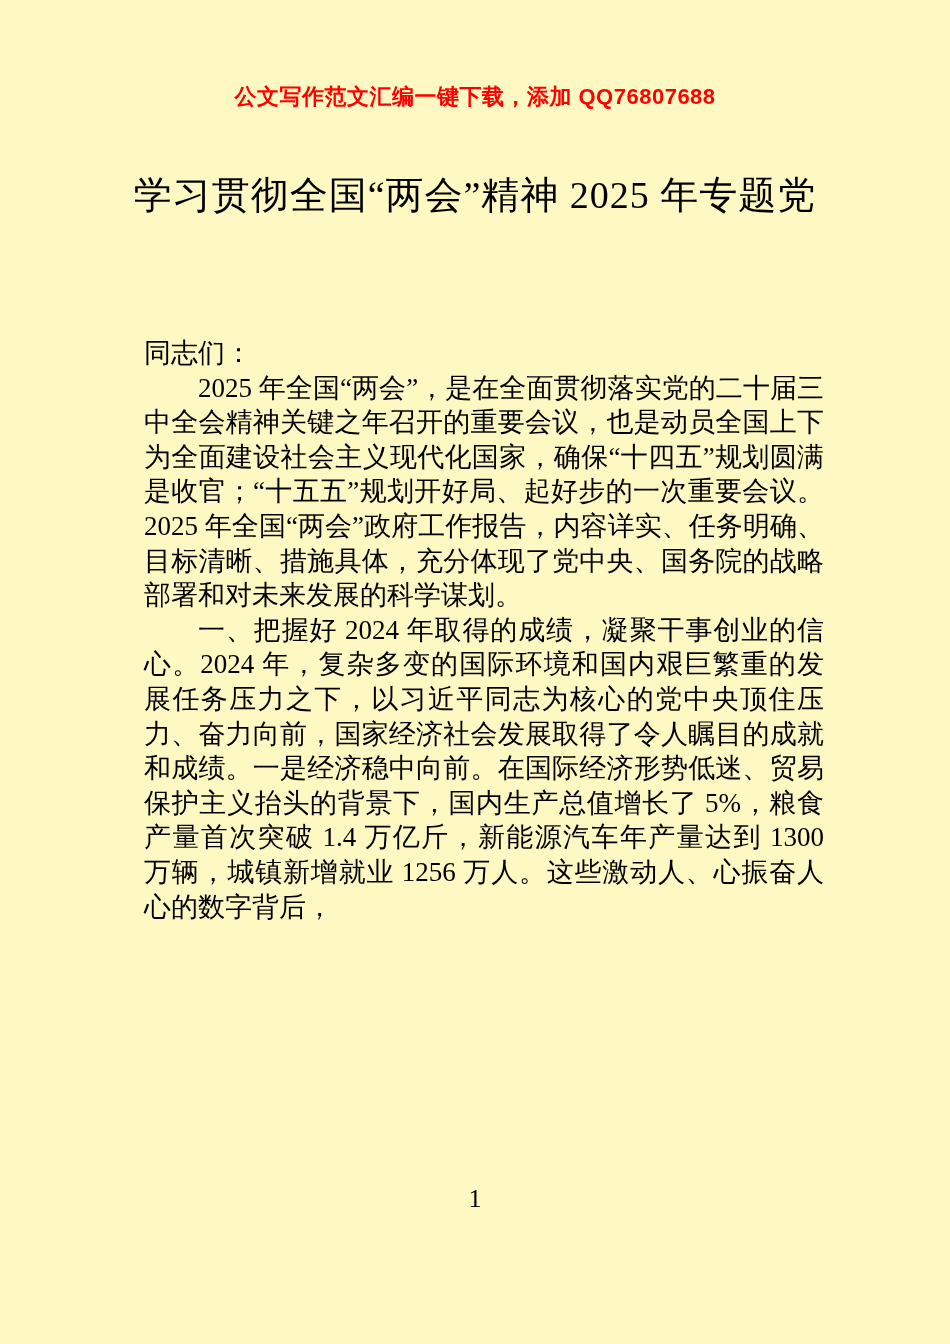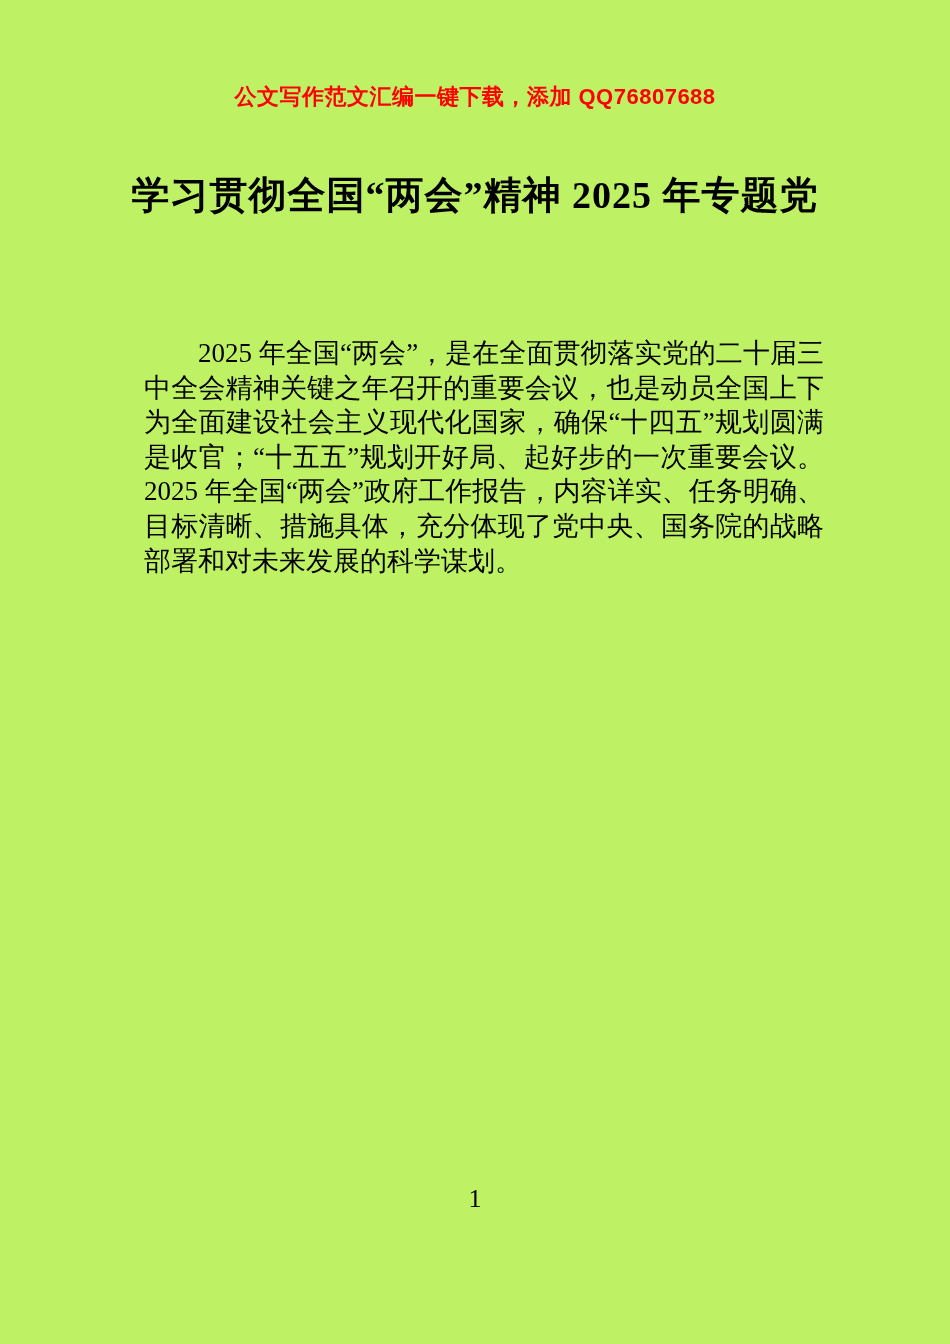--- a/index.html
+++ b/index.html
@@ -27,21 +27,21 @@
     font-family: "Liberation Sans", sans-serif;
     letter-spacing: 0.5px;
   }
   .doc-title {
     position: absolute;
     top: 160px;
     left: 110px;
     right: 110px;
     text-align: center;
     font-size: 38px;
-    font-weight: bold;
+    font-weight: normal;
     line-height: 70px;
     letter-spacing: 1px;
   }
   .content {
     position: absolute;
     top: 336px;
     left: 144px;
     width: 680px;
     font-size: 27px;
     line-height: 34.6px;
@@ -60,27 +60,29 @@
     left: 0;
     right: 0;
     text-align: center;
     font-size: 26px;
     font-family: "Liberation Serif", serif;
   }
 </style>
 </head>
 <body>
 
-<div class="page" style="background: #bef264;">
+<div class="page" style="background: #fef9c3;">
 
   <div class="notice" style="color: rgb(255, 0, 0);">公文写作范文汇编一键下载，添加 QQ76807688</div>
 
   <div class="doc-title">
     <div>学习贯彻全国“两会”精神 2025 年专题党</div>
   </div>
 
   <div class="content">
+    <p>同志们：</p>
     <p class="indent">2025 年全国“两会”，是在全面贯彻落实党的二十届三中全会精神关键之年召开的重要会议，也是动员全国上下为全面建设社会主义现代化国家，确保“十四五”规划圆满是收官；“十五五”规划开好局、起好步的一次重要会议。2025 年全国“两会”政府工作报告，内容详实、任务明确、目标清晰、措施具体，充分体现了党中央、国务院的战略部署和对未来发展的科学谋划。</p>
+    <p class="indent">一、把握好 2024 年取得的成绩，凝聚干事创业的信心。2024 年，复杂多变的国际环境和国内艰巨繁重的发展任务压力之下，以习近平同志为核心的党中央顶住压力、奋力向前，国家经济社会发展取得了令人瞩目的成就和成绩。一是经济稳中向前。在国际经济形势低迷、贸易保护主义抬头的背景下，国内生产总值增长了 5%，粮食产量首次突破 1.4 万亿斤，新能源汽车年产量达到 1300 万辆，城镇新增就业 1256 万人。这些激动人、心振奋人心的数字背后，</p>
   </div>
 
   <div class="page-number">1</div>
 
 </div>
 
 </body></html>

